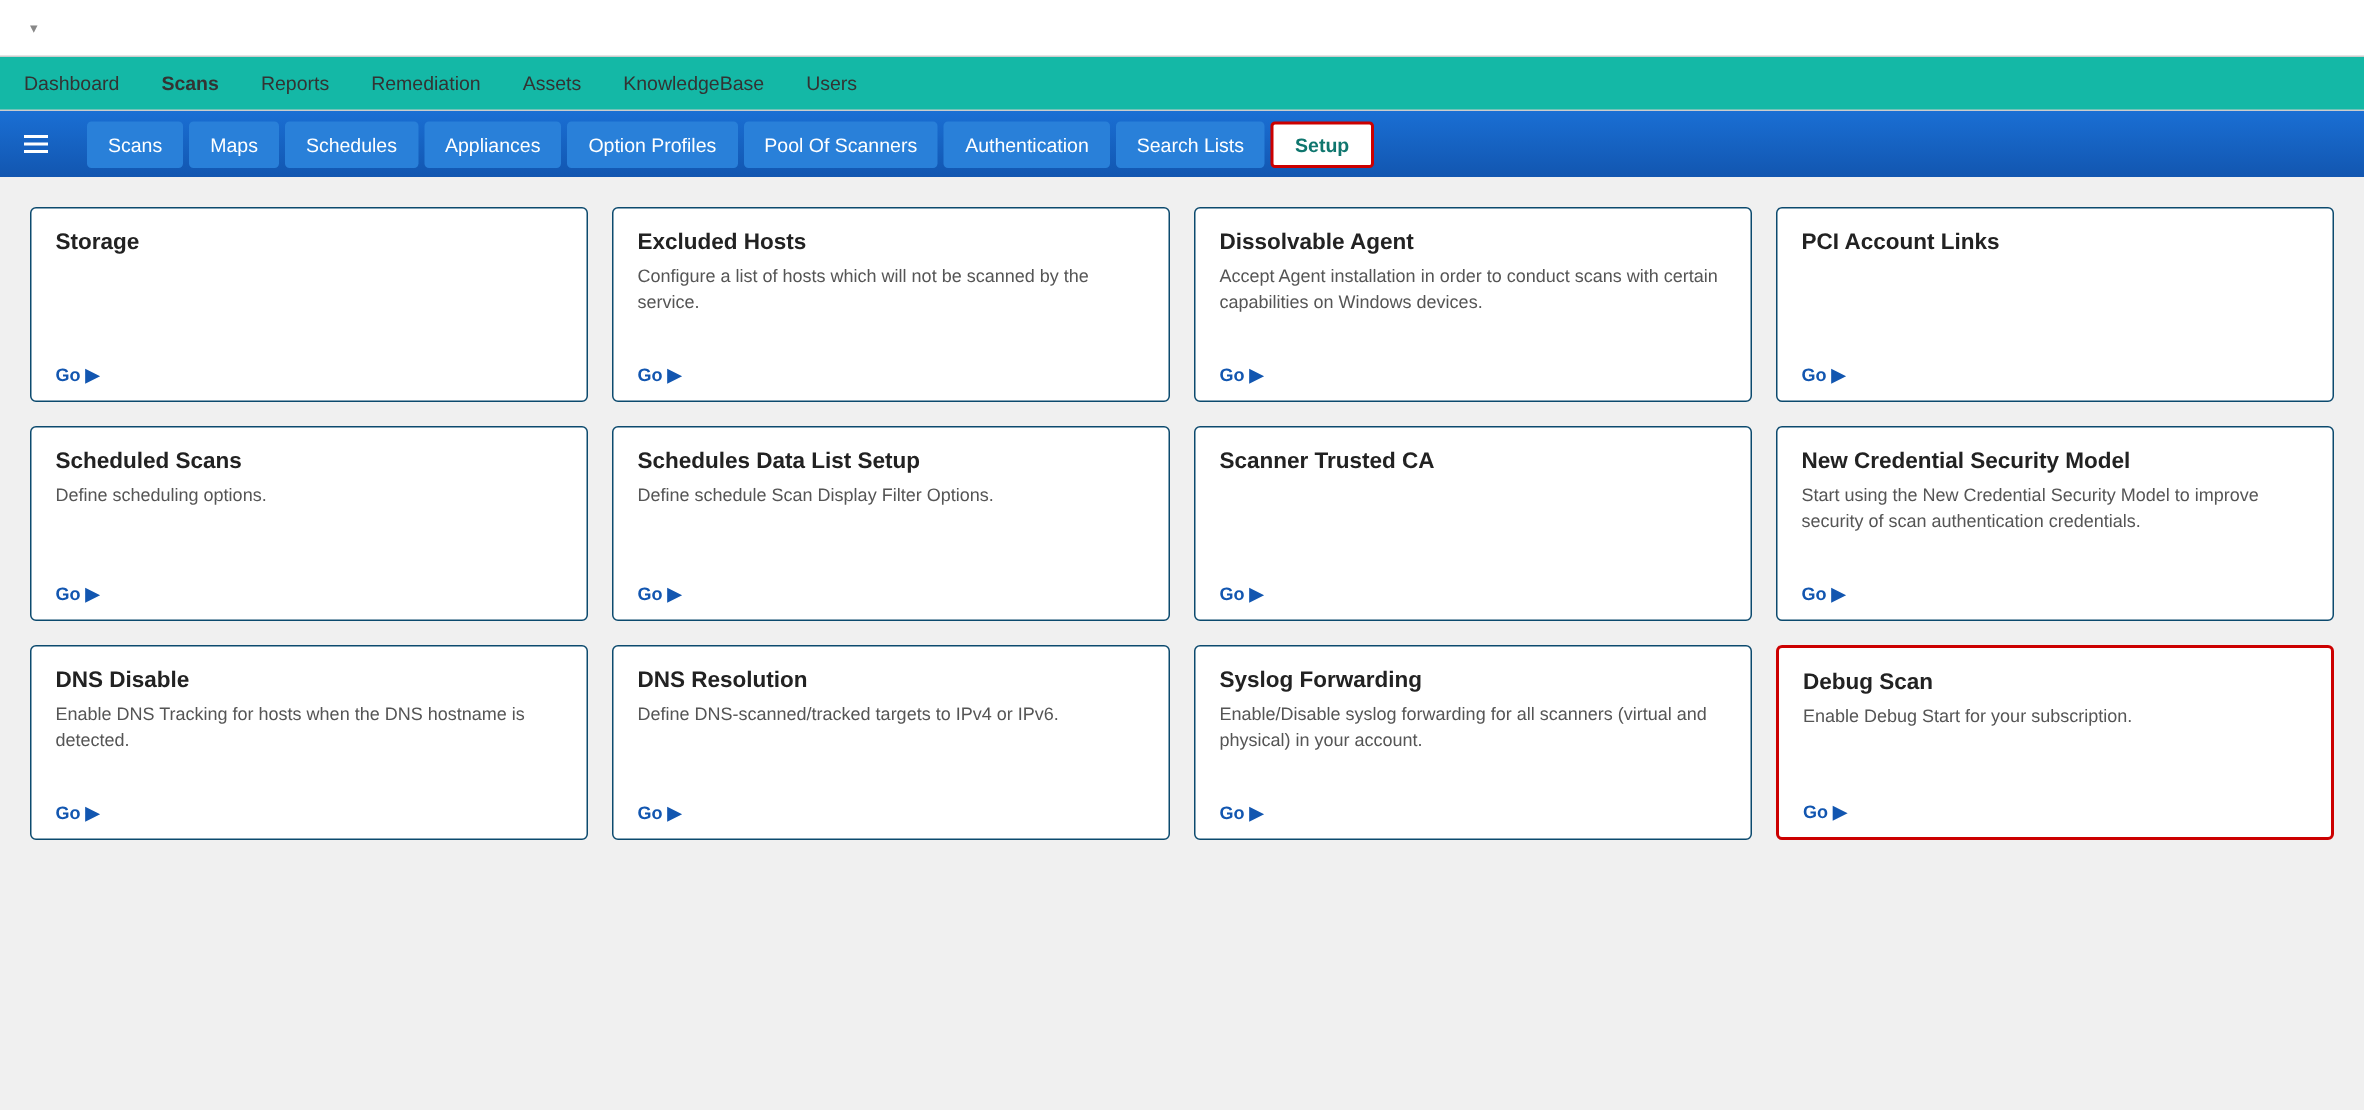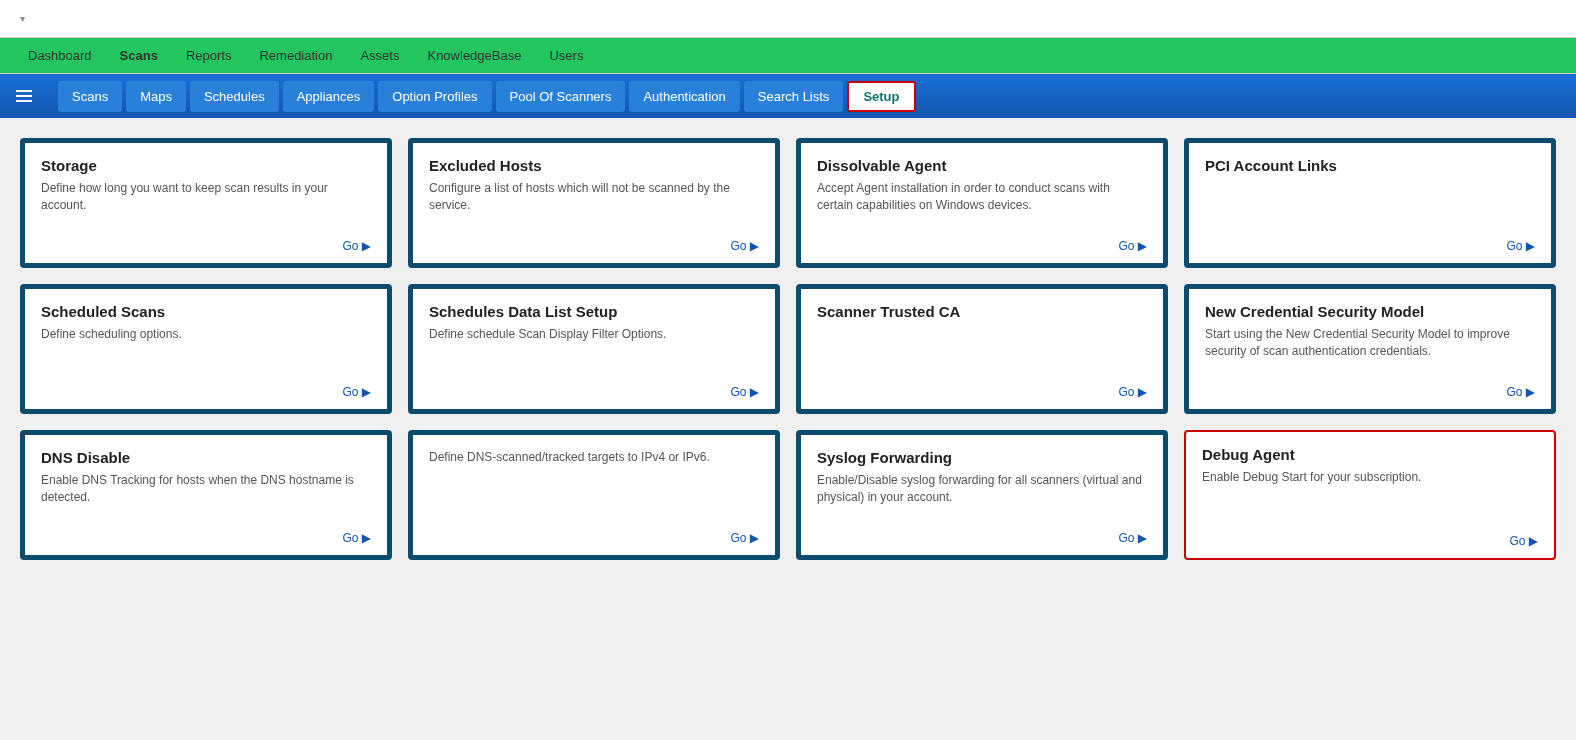--- a/index.html
+++ b/index.html
@@ -10,22 +10,22 @@
       display: flex; align-items: center; justify-content: space-between;
       background: #fff; border-bottom: 1px solid #ccc;
       padding: 6px 14px; height: 38px;
     }
     .top-bar-left { display: flex; align-items: center; gap: 6px; }
     .app-title { font-size: 14px; font-weight: bold; color: #222; }
     .top-bar-right { display: flex; align-items: center; gap: 14px; font-size: 13px; color: #555; }
 
     
     .nav-bar {
-      background: #22c55e; border-bottom: 1px solid #ccc;
-      padding: 0 14px; display: flex; align-items: center; height: 36px;
+      background: #14b8a6; border-bottom: 1px solid #ccc;
+      padding: 0 2px; display: flex; align-items: center; height: 36px;
     }
     .nav-item { padding: 8px 14px; font-size: 13px; color: #333; cursor: pointer; text-decoration: none; }
     .nav-item.active { font-weight: bold; }
 
     
     .sub-nav {
       background: linear-gradient(to bottom, #1a6fd4, #1256b0);
       display: flex; align-items: center; height: 44px; padding: 0 10px;
     }
     .sub-nav-title {
@@ -49,29 +49,29 @@
     .main-content { padding: 20px 20px; background: #f0f0f0; min-height: calc(740px - 118px); }
 
     
     .cards-grid {
       display: grid; grid-template-columns: repeat(4, 1fr);
       gap: 16px;
     }
 
     
     .card {
-      background: #fff; border: 5px solid #0c4a6e; border-radius: 4px;
+      background: #fff; border: 1px solid #0c4a6e; border-radius: 4px;
       padding: 14px 16px 10px 16px;
       display: flex; flex-direction: column; justify-content: space-between;
       min-height: 130px;
     }
     .card.highlighted { border: 2px solid #cc0000; }
     .card-title { font-size: 15px; font-weight: bold; color: #222; margin-bottom: 6px; }
     .card-desc { font-size: 12px; color: #555; line-height: 1.4; flex: 1; }
-    .card-go { text-align: right; margin-top: 10px; }
+    .card-go { margin-top: 10px; font-weight: bold; }
     .card-go a { color: #1256b0; font-size: 12px; text-decoration: none; cursor: pointer; }
 
     
     .dropdown-arrow { font-size: 10px; color: #888; }
   </style>
 </head>
 <body>
 
 <div class="top-bar">
   <div class="top-bar-left">
@@ -116,21 +116,20 @@
       <button class="sub-nav-btn">Authentication</button>
       <button class="sub-nav-btn">Search Lists</button>
       <button class="sub-nav-btn active-tab">Setup</button>
     </div>
 </div>
 
 <div class="main-content">
   <div class="cards-grid" id="cards-grid">
       <div class="card">
         <div class="card-title">Storage</div>
-        <div class="card-desc">Define how long you want to keep scan results in your account.</div>
         <div class="card-go"><a>Go ▶</a></div>
       </div>
       <div class="card">
         <div class="card-title">Excluded Hosts</div>
         <div class="card-desc">Configure a list of hosts which will not be scanned by the service.</div>
         <div class="card-go"><a>Go ▶</a></div>
       </div>
       <div class="card">
         <div class="card-title">Dissolvable Agent</div>
         <div class="card-desc">Accept Agent installation in order to conduct scans with certain capabilities on Windows devices.</div>
@@ -158,27 +157,28 @@
         <div class="card-title">New Credential Security Model</div>
         <div class="card-desc">Start using the New Credential Security Model to improve security of scan authentication credentials.</div>
         <div class="card-go"><a>Go ▶</a></div>
       </div>
       <div class="card">
         <div class="card-title">DNS Disable</div>
         <div class="card-desc">Enable DNS Tracking for hosts when the DNS hostname is detected.</div>
         <div class="card-go"><a>Go ▶</a></div>
       </div>
       <div class="card">
+        <div class="card-title">DNS Resolution</div>
         <div class="card-desc">Define DNS-scanned/tracked targets to IPv4 or IPv6.</div>
         <div class="card-go"><a>Go ▶</a></div>
       </div>
       <div class="card">
         <div class="card-title">Syslog Forwarding</div>
         <div class="card-desc">Enable/Disable syslog forwarding for all scanners (virtual and physical) in your account.</div>
         <div class="card-go"><a>Go ▶</a></div>
       </div>
       <div class="card highlighted">
-        <div class="card-title">Debug Agent</div>
+        <div class="card-title">Debug Scan</div>
         <div class="card-desc">Enable Debug Start for your subscription.</div>
         <div class="card-go"><a>Go ▶</a></div>
       </div>
     </div>
 </div>
 
 </body></html>

